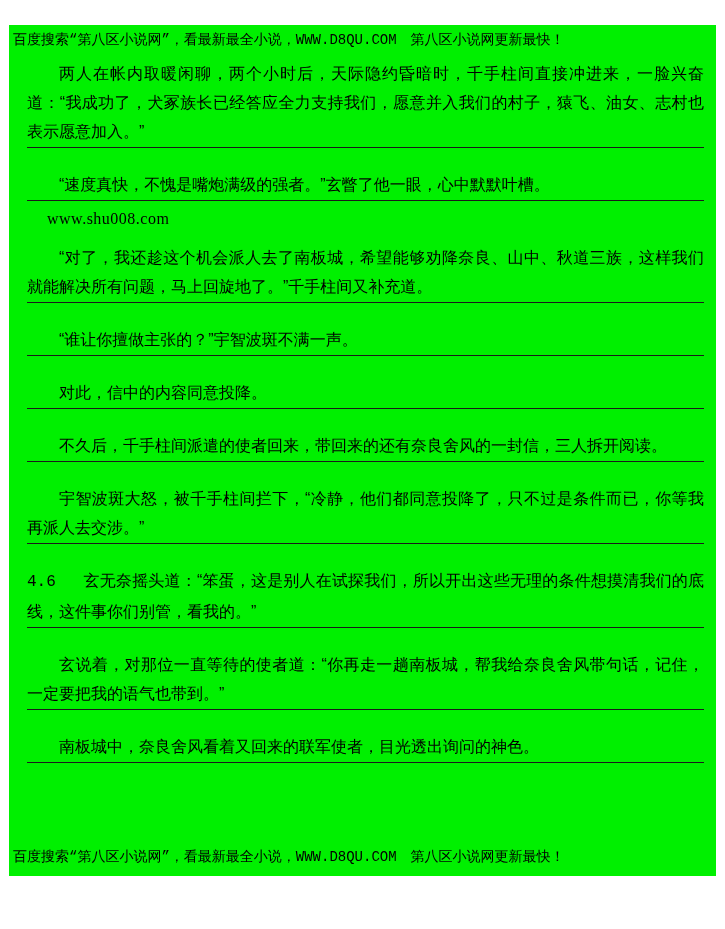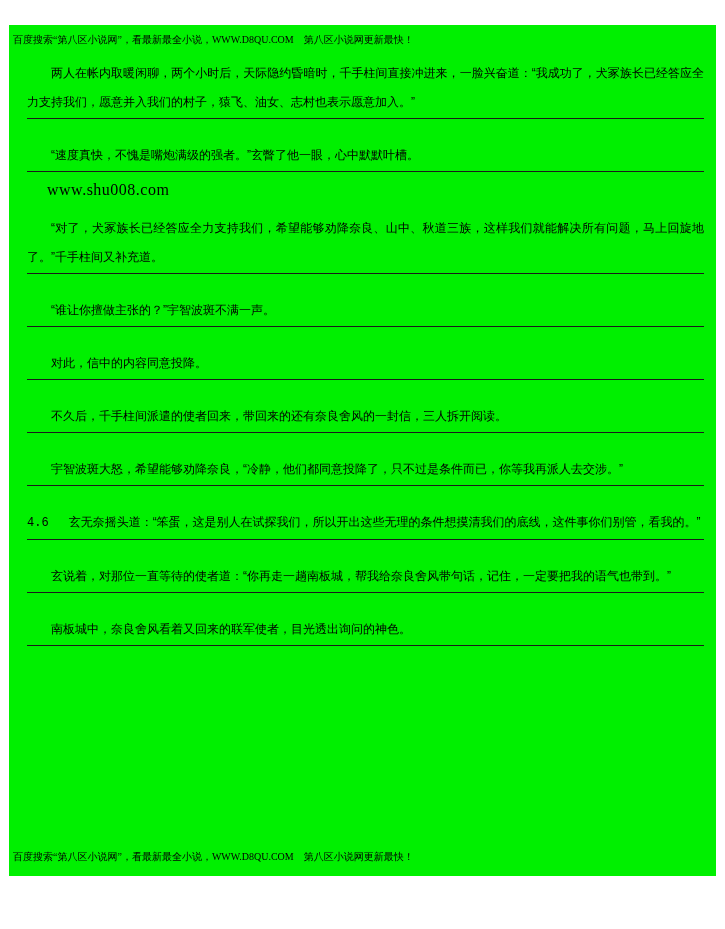--- a/index.html
+++ b/index.html
@@ -23,22 +23,22 @@
   .content-area {
     position: absolute;
     left: 9px;
     top: 25px;
     width: 707px;
     height: 851px;
     background: #00f000;
     box-sizing: border-box;
   }
   .banner {
-    font-family: Liberation Serif, serif;
-    font-size: 10px;
+    font-family: Liberation Mono, monospace;
+    font-size: 14px;
     color: #000000;
     letter-spacing: 0px;
     white-space: nowrap;
     padding-left: 4px;
     line-height: 20px;
   }
   .banner-top {
     position: absolute;
     left: 0px;
     top: 5px;
@@ -55,21 +55,21 @@
     left: 0px;
     top: 34px;
     width: 707px;
     height: 780px;
     box-sizing: border-box;
     padding: 0 12px 0 18px;
     overflow: hidden;
   }
   .para {
     font-family: "Liberation Sans", "DejaVu Sans", sans-serif;
-    font-size: 12px;
+    font-size: 16px;
     color: #000000;
     line-height: 29px;
     text-align: justify;
     text-justify: inter-ideograph;
     margin: 0 0 22px 0;
     text-indent: 2em;
     position: relative;
   }
   .para.no-indent {
     text-indent: 0;
@@ -107,38 +107,38 @@
           <span class="linewrap">两人在帐内取暖闲聊，两个小时后，天际隐约昏暗时，千手柱间直接冲进来，一脸兴奋道：“我成功了，犬冢族长已经答应全力支持我们，愿意并入我们的村子，猿飞、油女、志村也表示愿意加入。”</span>
         </p>
 
       <p class="para">
           <span class="linewrap">“速度真快，不愧是嘴炮满级的强者。”玄瞥了他一眼，心中默默叶槽。</span>
         </p>
 
       <div class="watermark">www.shu008.com</div>
 
       <p class="para">
-          <span class="linewrap">“对了，犬冢族长已经答应全力支持我们，希望能够劝降奈良、山中、秋道三族，这样我们就能解决所有问题，马上回旋地了。”千手柱间又补充道。</span>
+          <span class="linewrap">“对了，我还趁这个机会派人去了南板城，希望能够劝降奈良、山中、秋道三族，这样我们就能解决所有问题，马上回旋地了。”千手柱间又补充道。</span>
         </p>
 
       <p class="para">
           <span class="linewrap">“谁让你擅做主张的？”宇智波斑不满一声。</span>
         </p>
 
       <p class="para">
           <span class="linewrap">对此，信中的内容同意投降。</span>
         </p>
 
       <p class="para">
           <span class="linewrap">不久后，千手柱间派遣的使者回来，带回来的还有奈良舍风的一封信，三人拆开阅读。</span>
         </p>
 
 
       <p class="para">
-          <span class="linewrap">宇智波斑大怒，希望能够劝降奈良，“冷静，他们都同意投降了，只不过是条件而已，你等我再派人去交涉。”</span>
+          <span class="linewrap">宇智波斑大怒，被千手柱间拦下，“冷静，他们都同意投降了，只不过是条件而已，你等我再派人去交涉。”</span>
         </p>
 
       <p class="para no-indent">
           <span class="linewrap"><span class="marker">4.6</span>&nbsp;&nbsp;&nbsp;&nbsp;&nbsp;&nbsp;<span>玄无奈摇头道：“笨蛋，这是别人在试探我们，所以开出这些无理的条件想摸清我们的底线，这件事你们别管，看我的。”</span></span>
         </p>
 
       <p class="para">
           <span class="linewrap">玄说着，对那位一直等待的使者道：“你再走一趟南板城，帮我给奈良舍风带句话，记住，一定要把我的语气也带到。”</span>
         </p>
 

